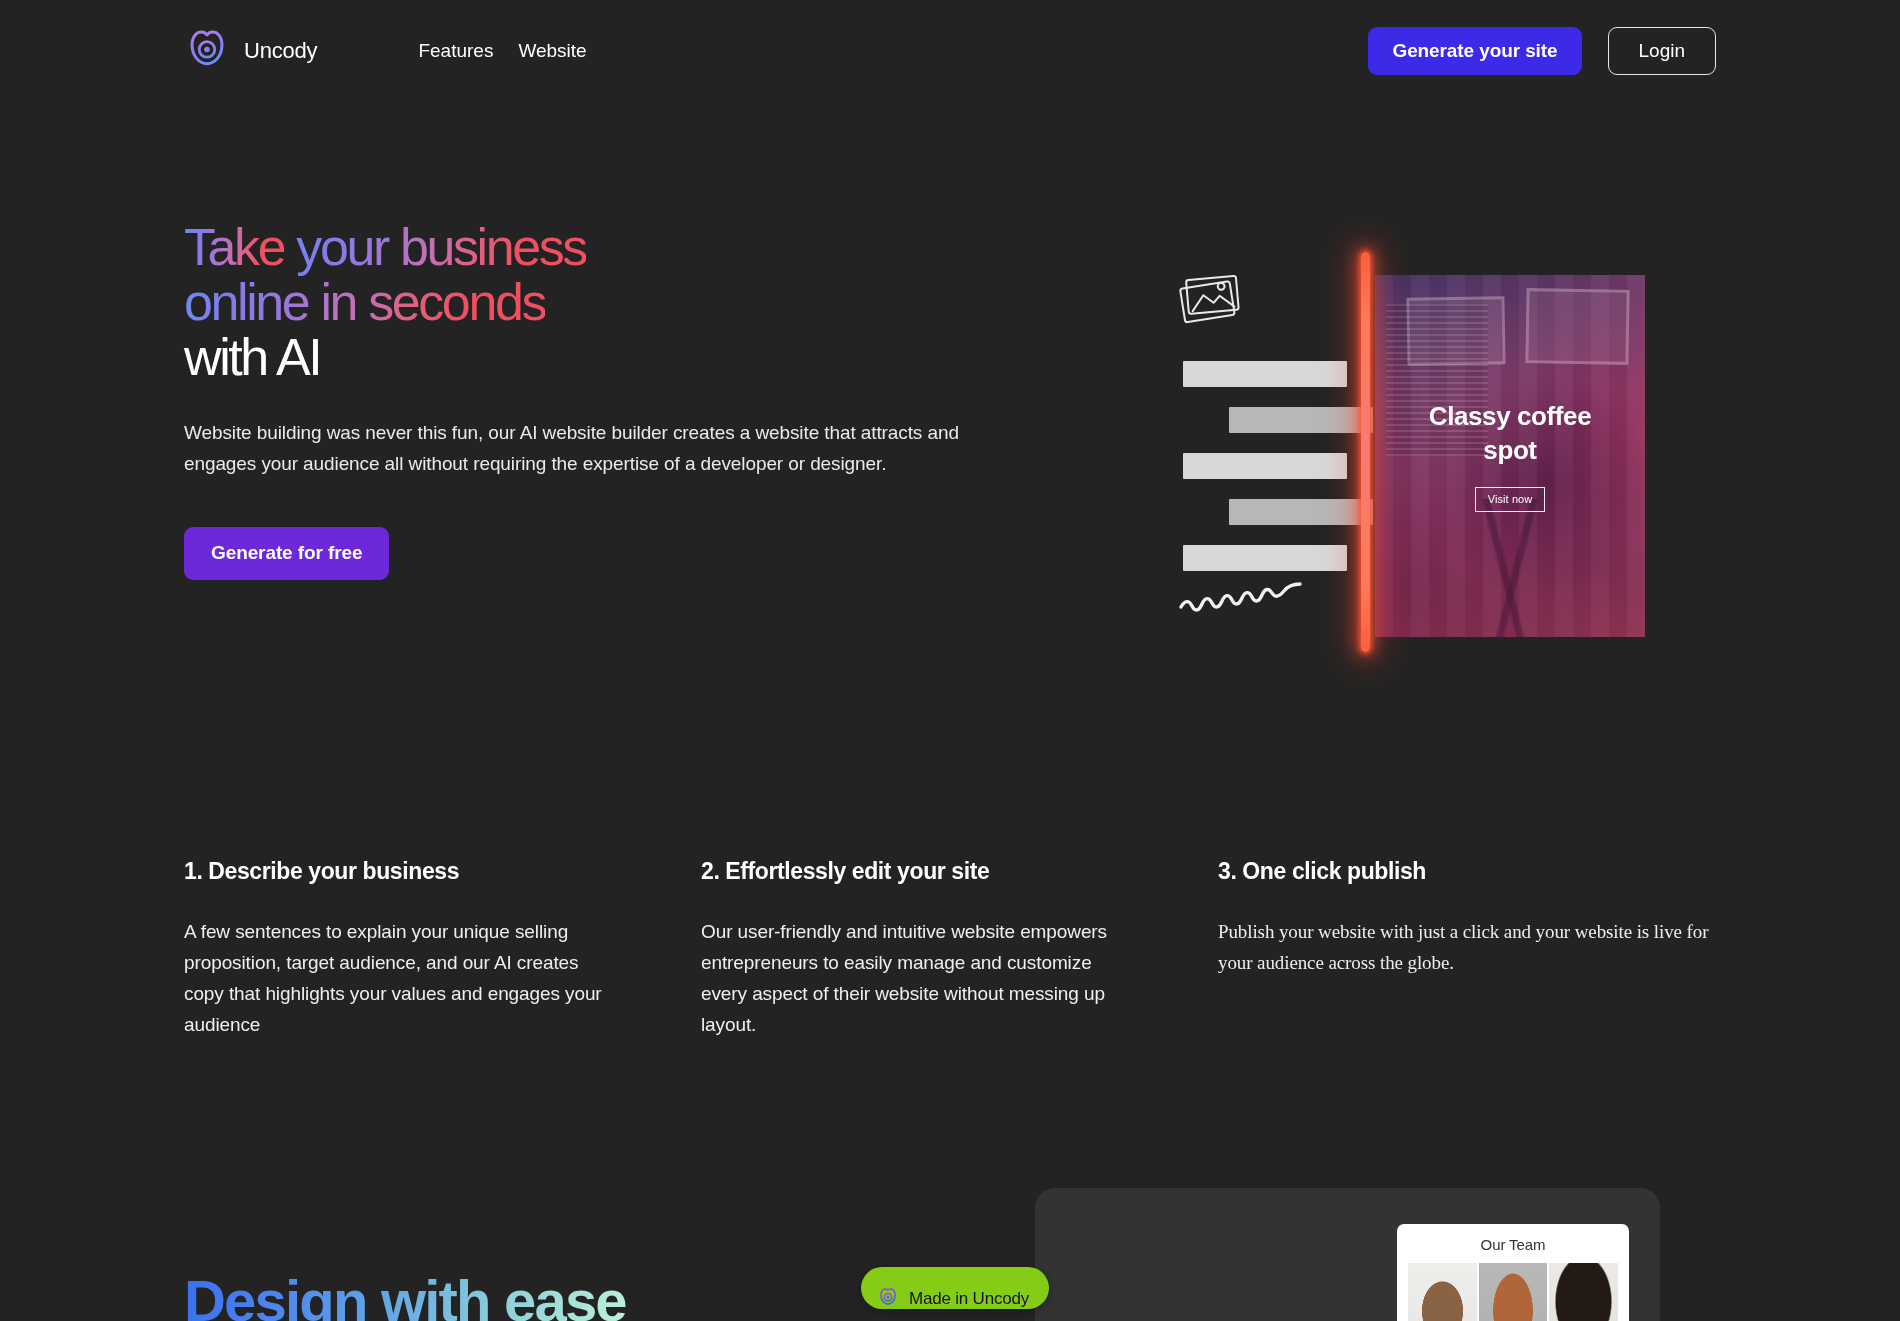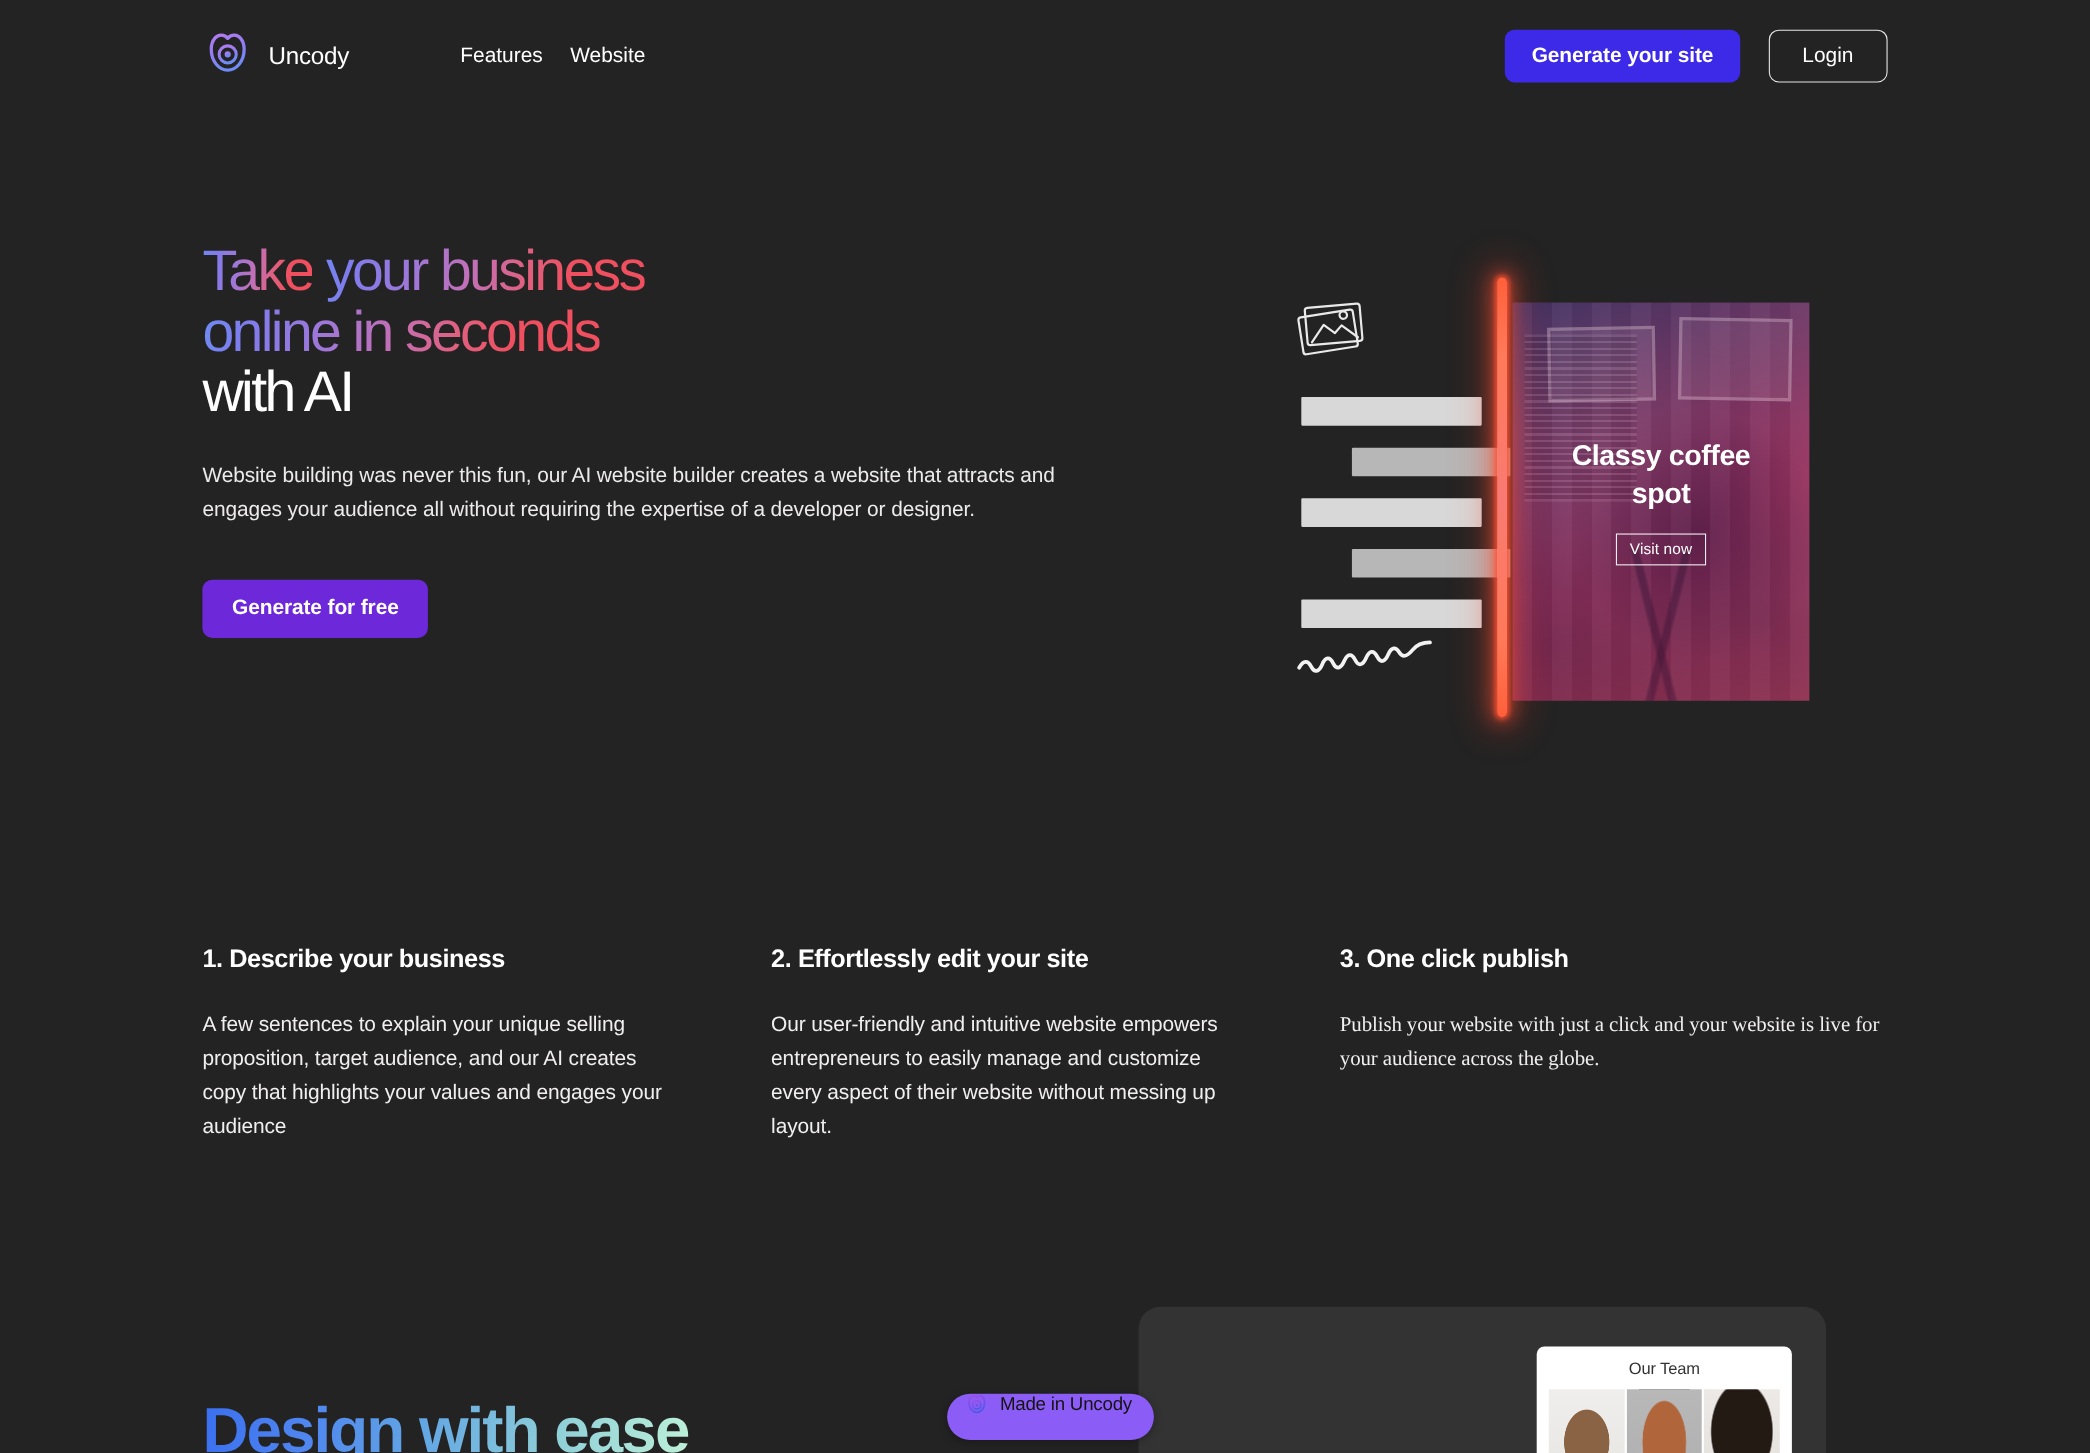--- a/index.html
+++ b/index.html
@@ -275,21 +275,21 @@
     text-align: center;
     color: #ffffff;
     max-width: 180px;
     letter-spacing: -0.4px;
   }
   .art-card-btn {
     border: 1.5px solid rgba(255,255,255,.92);
     background: transparent;
     color: #ffffff;
     font-family: inherit;
-    font-size: 14px;
+    font-size: 11px;
     font-weight: 400;
     padding: 5px 12px 6px;
     letter-spacing: .1px;
     cursor: pointer;
   }
 
   
   .steps {
     position: absolute;
     top: 858px;
@@ -396,24 +396,24 @@
       linear-gradient(180deg, #ece9e6 0%, #ded9d4 100%);
   }
 
   
   .made-badge {
     position: absolute;
     left: 861px;
     top: 1267px;
     height: 42px;
     display: flex;
-    align-items: flex-start;
+    align-items: flex-end;
     gap: 10px;
     padding: 0 20px 0 16px;
-    background: #8b5cf6;
+    background: #84cc16;
     border-radius: 21px;
     cursor: pointer;
     z-index: 20;
     box-shadow: 0 2px 9px rgba(0,0,0,.30);
   }
   .made-badge-logo { width: 22px; height: 22px; display: block; flex: none; }
   .made-badge-text {
     font-size: 17px;
     font-weight: 400;
     color: #141414;

